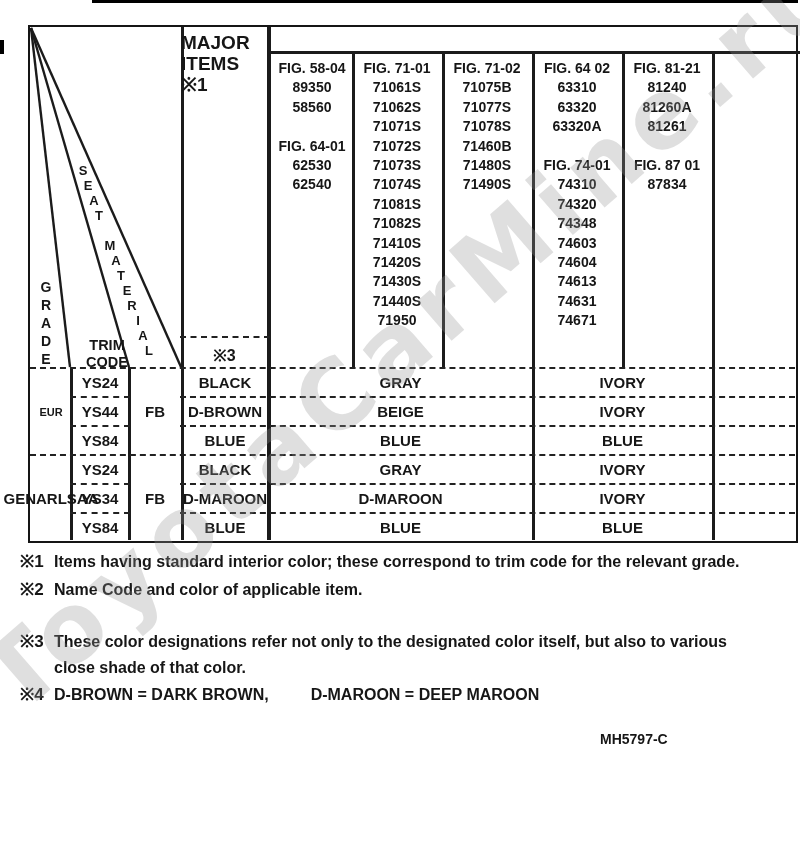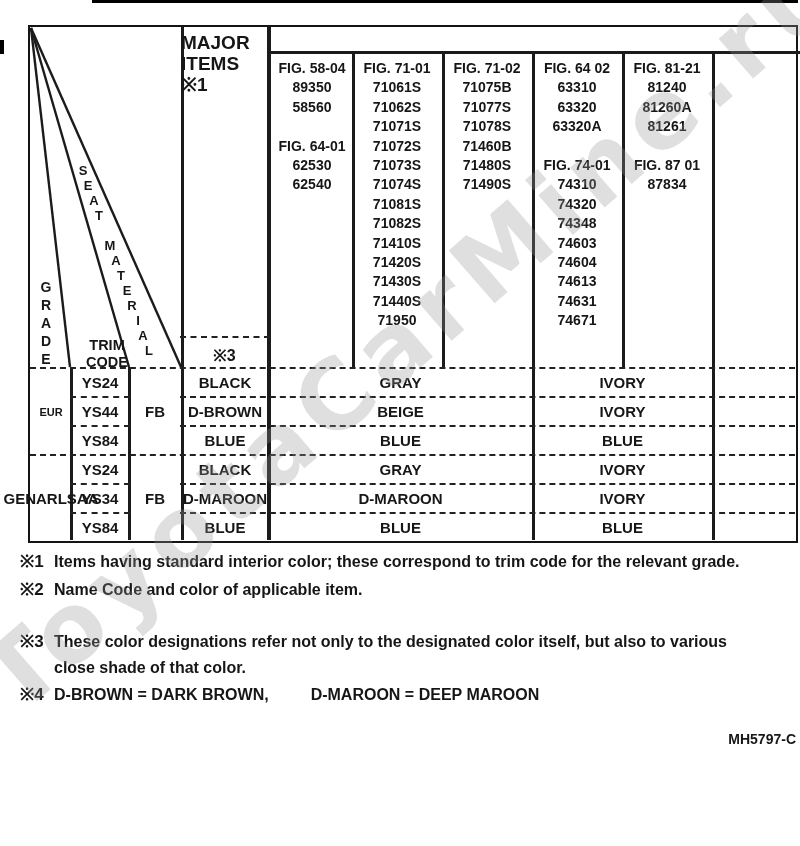--- a/index.html
+++ b/index.html
@@ -48,21 +48,21 @@
   .grade-eur{left:2px;top:341px;width:38px;height:87px;font-size:11px;}
   .grade-gen{left:2px;top:428px;width:38px;height:87px;font-size:15px;line-height:19px;flex-direction:row;}
   .fb1{left:98px;top:341px;width:54px;height:87px;font-size:15px;}
   .fb2{left:98px;top:428px;width:54px;height:87px;font-size:15px;}
   
   .fn{position:absolute;left:20px;width:774px;display:flex;font-size:16px;z-index:3;}
   .fnmark{width:34px;flex:none;font-size:17px;}
   .fntext{flex:1;line-height:26px;}
   .fn1{top:549px}.fn2{top:577px}.fn3{top:629px}.fn4{top:682px}
   .fn4 .fntext div{display:inline-block;margin-right:42px;}
-  .doccode{left:600px;top:731px;width:196px;text-align:right;font-size:14px;z-index:3;}
+  .doccode{left:600px;top:731px;width:196px;text-align:left;font-size:14px;z-index:3;}
 </style>
 </head>
 <body>
 
 <div class="page">
 
   <div class="abs top-artifact"></div>
   <div class="abs left-artifact"></div>
 
   <div class="abs watermark">ToyotaCarMine.ru</div>

